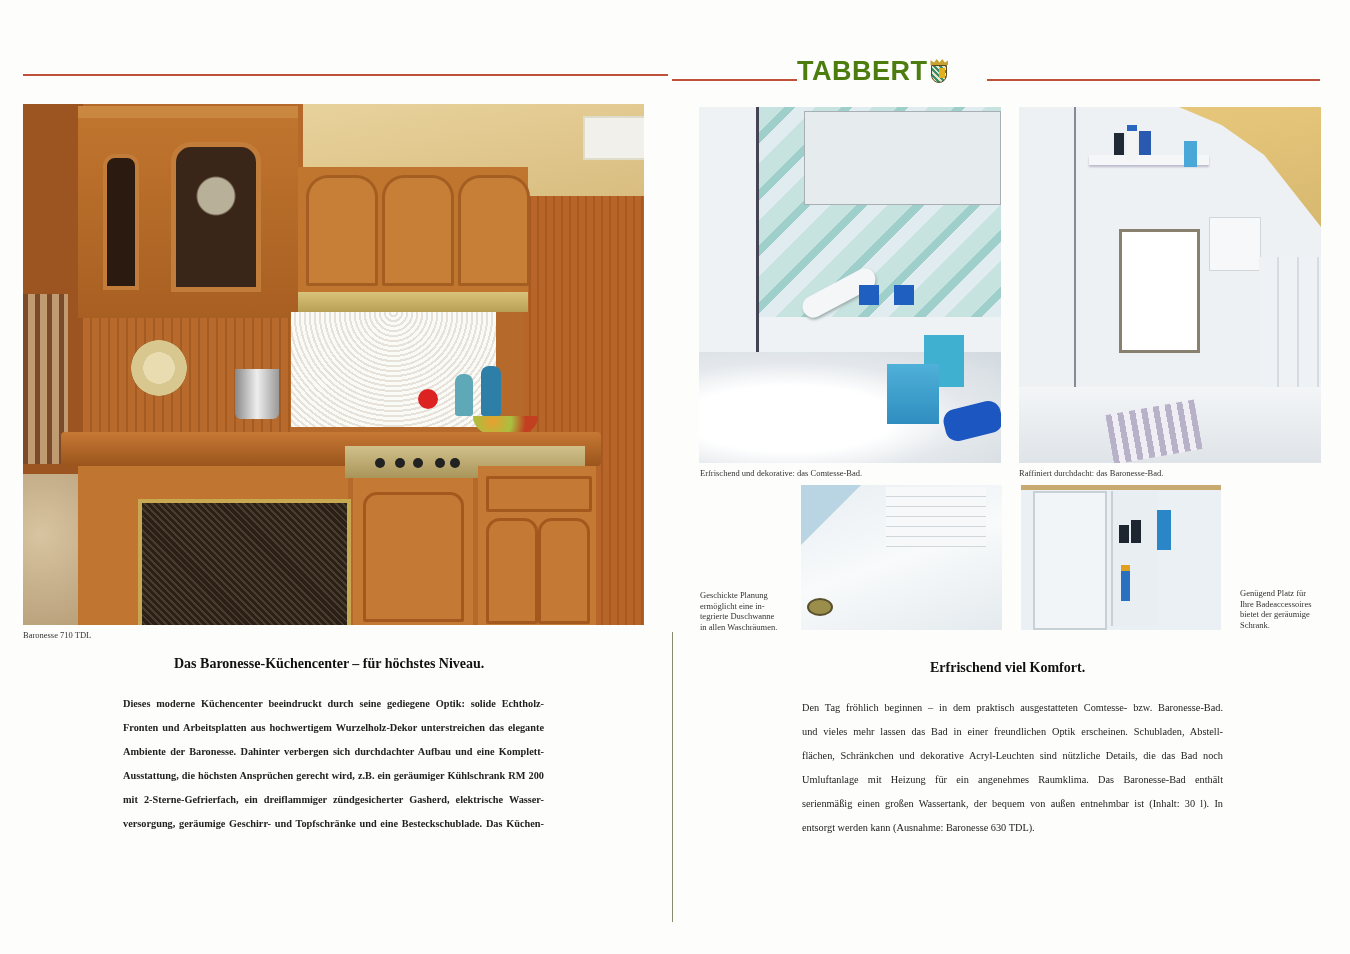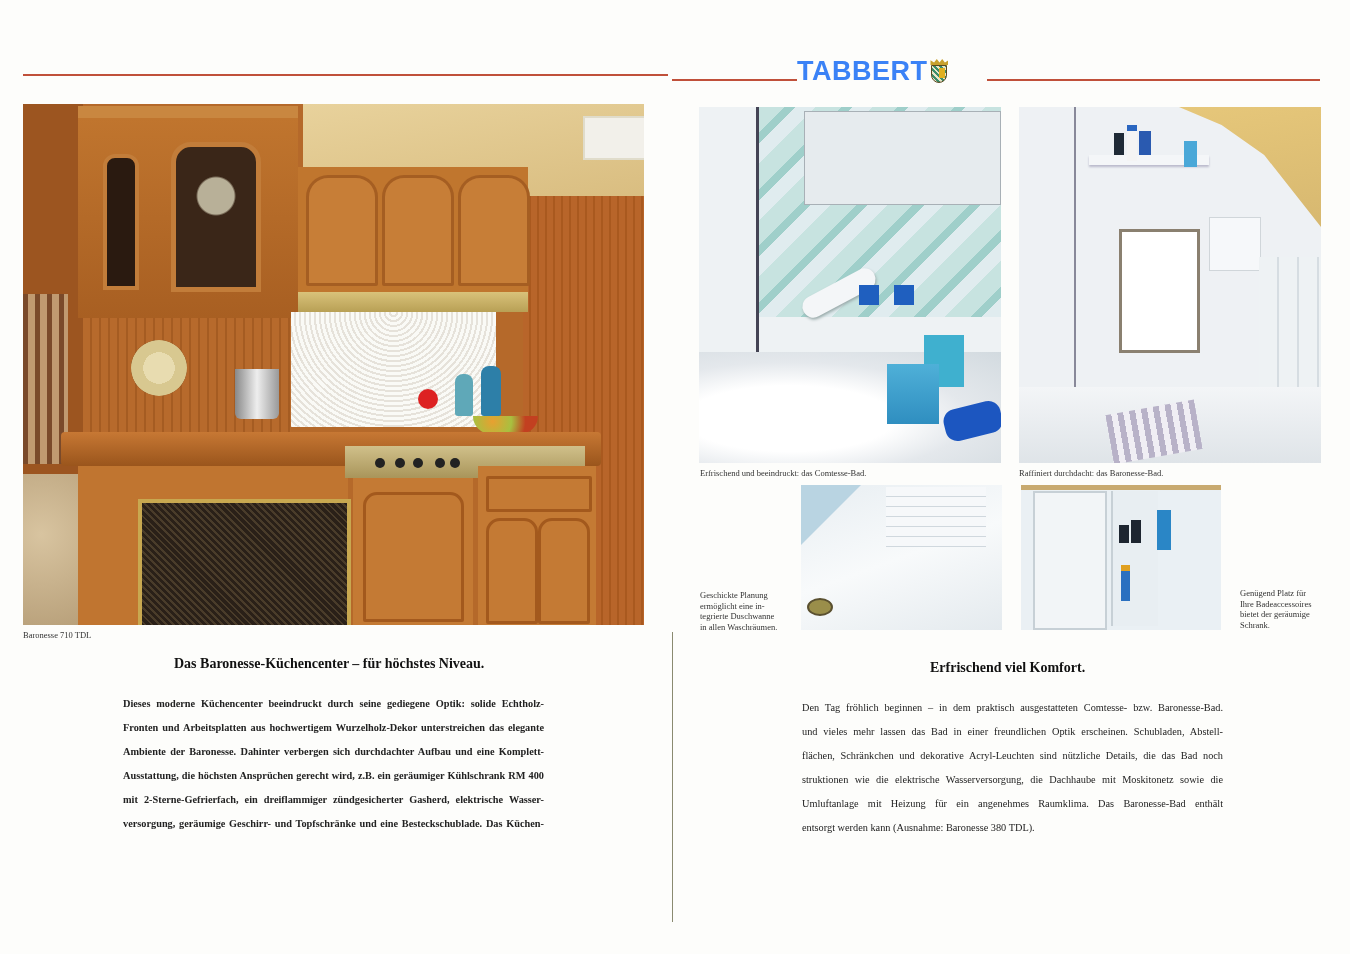--- a/index.html
+++ b/index.html
@@ -3,21 +3,21 @@
 <meta charset="utf-8">
 <style>
   html, body { margin:0; padding:0; }
   body { width:1350px; height:954px; background:#fdfdfb; position:relative; overflow:hidden;
          font-family:"Liberation Serif","DejaVu Serif",serif; color:#222; }
   .abs { position:absolute; }
   .rule { position:absolute; height:2px; background:#c0503a; }
   
   .logo { position:absolute; left:797px; top:56px; height:30px; display:flex; align-items:center; }
   .logo-text { font-family:"Liberation Sans","DejaVu Sans",sans-serif; font-weight:bold; font-size:27px;
-               color:#3b82f6; letter-spacing:0.5px; line-height:30px;text-align:center; }
+               color:#4d7c0f; letter-spacing:0.5px; line-height:30px;text-align:center; }
   .crest { width:18px; height:24px; margin-left:3px; position:relative; }
   .crest .crown { position:absolute; left:0; top:0; width:18px; height:6px; background:#c8a12e;
                   clip-path:polygon(0 100%,0 20%,20% 60%,35% 0,50% 60%,65% 0,80% 60%,100% 20%,100% 100%); }
   .crest .shield { position:absolute; left:1px; top:6px; width:16px; height:18px;
                    background:repeating-linear-gradient(45deg,#3a8d6a 0 2px,#e8e4c8 2px 4px);
                    border-radius:0 0 8px 8px; border:1px solid #5a4a20; box-sizing:border-box; }
   .crest .shield:after { content:""; position:absolute; right:1px; top:2px; width:6px; height:10px; background:#e0b020; }
   
   .photo { position:absolute; overflow:hidden; }
   .kitchen { left:23px; top:104px; width:621px; height:521px;
@@ -148,40 +148,40 @@
   </div>
 </div>
 <div class="caption" style="left:23px;top:630px;">Baronesse 710 TDL</div>
 
 <div class="heading" style="left:174px;top:656px;">Das Baronesse-Küchencenter – für höchstes Niveau.</div>
 
 <div class="body-text" style="left:123px;top:692px;width:421px;font-weight:bold;">
   <span class="ln">Dieses moderne Küchencenter beeindruckt durch seine gediegene Optik: solide Echtholz-</span>
   <span class="ln">Fronten und Arbeitsplatten aus hochwertigem Wurzelholz-Dekor unterstreichen das elegante</span>
   <span class="ln">Ambiente der Baronesse. Dahinter verbergen sich durchdachter Aufbau und eine Komplett-</span>
-  <span class="ln">Ausstattung, die höchsten Ansprüchen gerecht wird, z.B. ein geräumiger Kühlschrank RM 400</span>
+  <span class="ln">Ausstattung, die höchsten Ansprüchen gerecht wird, z.B. ein geräumiger Kühlschrank RM 200</span>
   <span class="ln">mit 2-Sterne-Gefrierfach, ein dreiflammiger zündgesicherter Gasherd, elektrische Wasser-</span>
   <span class="ln">versorgung, geräumige Geschirr- und Topfschränke und eine Besteckschublade. Das Küchen-</span>
 </div>
 
 <div class="fold"></div>
 
 <div class="photo bath1">
   <div class="abs b1-stripes"></div>
   <div class="abs b1-cab"></div>
   <div class="abs b1-mirroredge"></div>
   <div class="abs b1-tap"></div>
   <div class="b1-cup" style="left:160px;"></div>
   <div class="b1-cup" style="left:195px;"></div>
   <div class="abs b1-basin"></div>
   <div class="abs b1-bottle2"></div>
   <div class="abs b1-bottle"></div>
   <div class="abs b1-soap"></div>
 </div>
-<div class="caption" style="left:700px;top:468px;">Erfrischend und beeindruckt: das Comtesse-Bad.</div>
+<div class="caption" style="left:700px;top:468px;">Erfrischend und dekorative: das Comtesse-Bad.</div>
 
 <div class="photo bath2">
   <div class="abs b2-ceiling"></div>
   <div class="abs b2-mirror"></div>
   <div class="abs b2-shelf"></div>
   <div class="b2-item" style="left:95px;top:26px;width:10px;height:22px;background:#1f2a36;"></div>
   <div class="b2-item" style="left:108px;top:18px;width:10px;height:30px;background:#f4f4f4;border-top:6px solid #2a66c0;"></div>
   <div class="b2-item" style="left:120px;top:24px;width:12px;height:24px;background:#2a5ab0;"></div>
   <div class="b2-item" style="left:165px;top:34px;width:13px;height:26px;background:#4aa8d8;"></div>
   <div class="abs b2-window"></div>
@@ -221,16 +221,16 @@
   <span style="display:block">bietet der geräumige</span>
   <span style="display:block">Schrank.</span>
 </div>
 
 <div class="heading" style="left:930px;top:660px;">Erfrischend viel Komfort.</div>
 
 <div class="body-text" style="left:802px;top:696px;width:421px;">
   <span class="ln">Den Tag fröhlich beginnen – in dem praktisch ausgestatteten Comtesse- bzw. Baronesse-Bad.</span>
   <span class="ln">und vieles mehr lassen das Bad in einer freundlichen Optik erscheinen. Schubladen, Abstell-</span>
   <span class="ln">flächen, Schränkchen und dekorative Acryl-Leuchten sind nützliche Details, die das Bad noch</span>
-  <span class="ln">struktionen wie die elektrische Wasserversorgung, die Dachhaube mit Moskitonetz sowie die</span>
   <span class="ln">Umluftanlage mit Heizung für ein angenehmes Raumklima. Das Baronesse-Bad enthält</span>
-  <span class="ln last">entsorgt werden kann (Ausnahme: Baronesse 380 TDL).</span>
+  <span class="ln">serienmäßig einen großen Wassertank, der bequem von außen entnehmbar ist (Inhalt: 30 l). In</span>
+  <span class="ln last">entsorgt werden kann (Ausnahme: Baronesse 630 TDL).</span>
 </div>
 
 </body></html>

